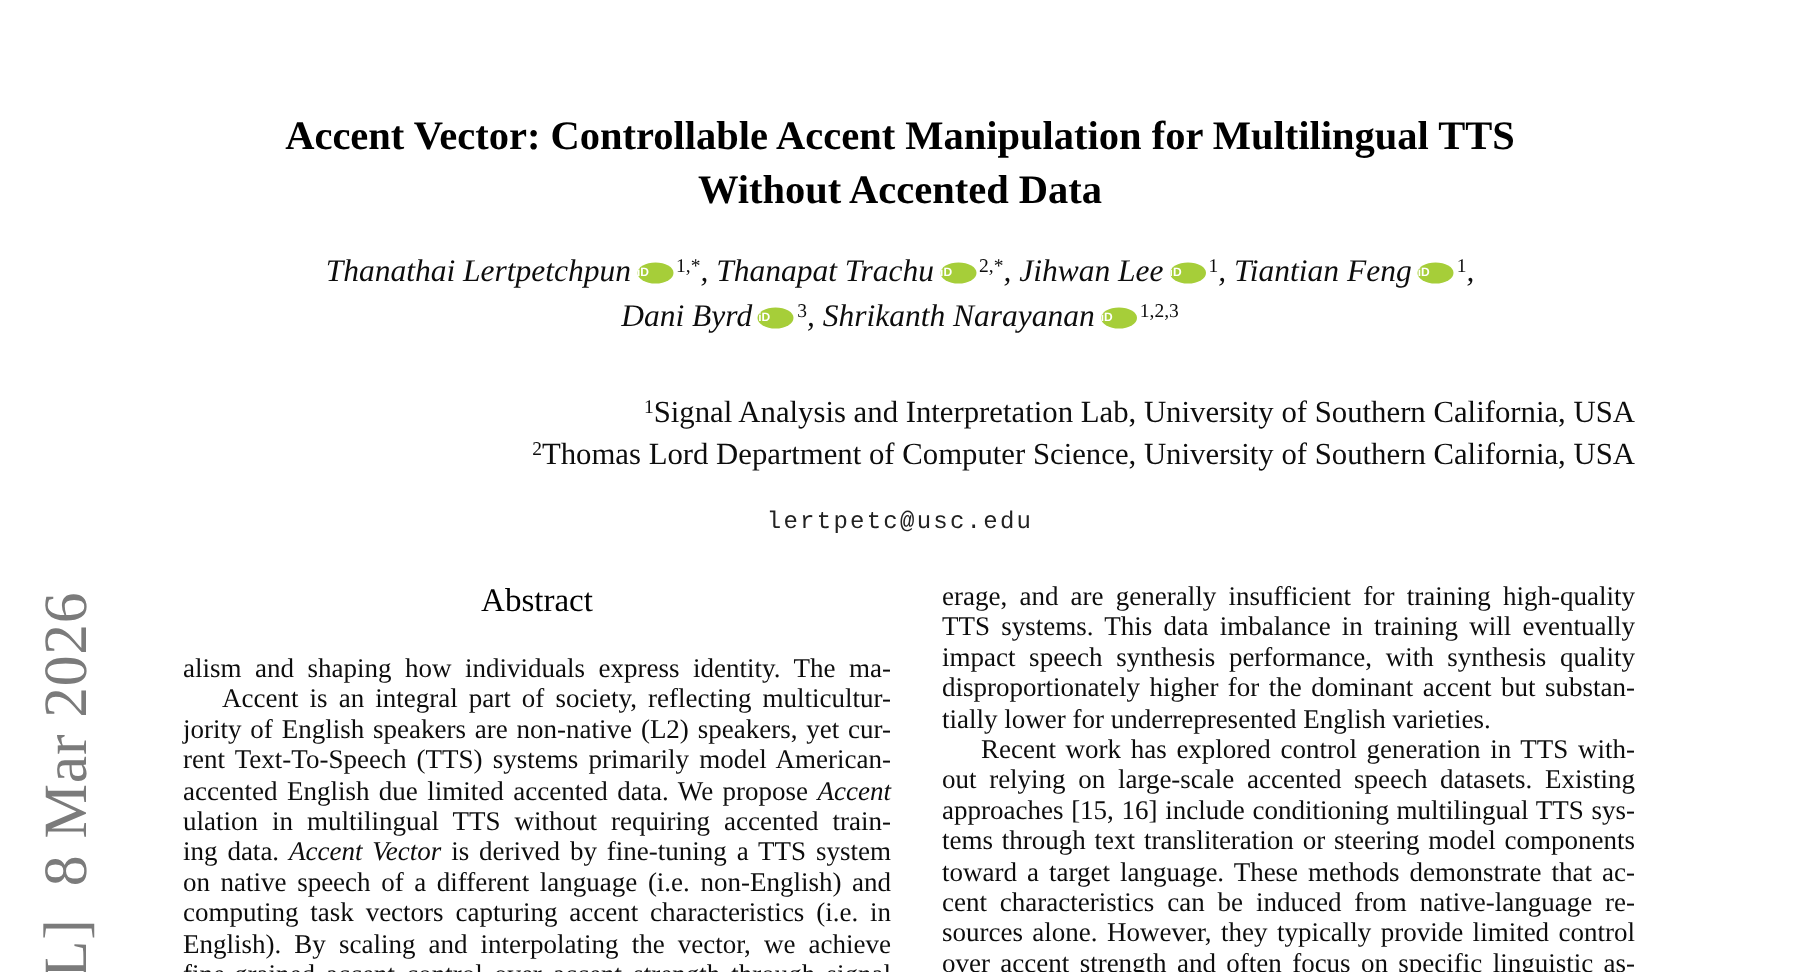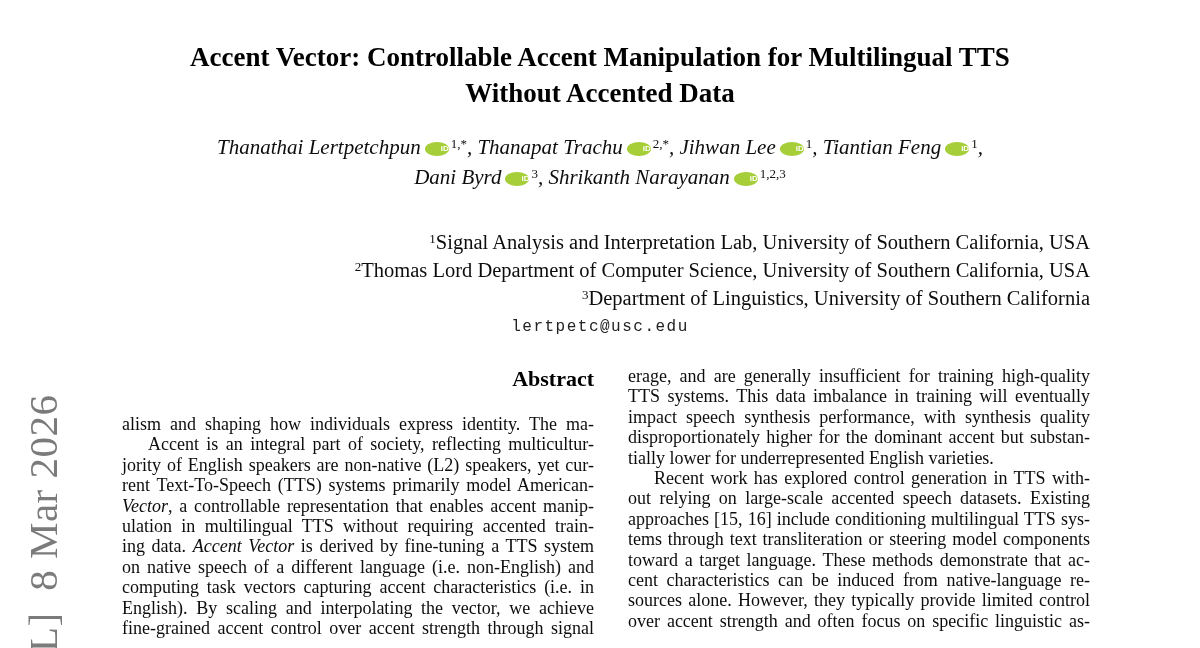--- a/index.html
+++ b/index.html
@@ -11,48 +11,48 @@
   
   .watermark {
     position:absolute; left:20px; top:652px;
     transform:rotate(-90deg); transform-origin:0 0;
     font-size:41px; line-height:47px; letter-spacing:0.5px;
     color:#7b7b7b; white-space:pre;
     font-family:"Liberation Serif", serif;
   }
   .page { position:absolute; left:110px; top:0; width:980px; }
   .title {
-    margin-top:39px; text-align:center;
+    margin-top:72px; text-align:center;
     font-weight:bold; font-size:27px; line-height:36px; color:#000;
   }
   .authors {
     margin-top:21px; text-align:center;
     font-style:italic; font-size:21px; line-height:30px;
   }
   .authors .sup, .affils sup {
     font-style:normal; font-size:13px; vertical-align:6px; line-height:0;
   }
   .orcid {
     display:inline-block; width:24px; height:14px; border-radius:50%;
-    background:#A6CE39; color:#fff; text-align:right;
+    background:#A6CE39; color:#fff; text-align:left;
     font-family:"Liberation Sans", sans-serif; font-style:normal;
     font-size:8px; font-weight:bold; line-height:14px;
     vertical-align:3px; margin:0 2px 0 4px;
   }
   .affils { margin-top:36px; text-align:right; font-size:20.5px; line-height:28px; }
   .email {
-    margin-top:6px; text-align:center;
+    margin-top:22px; text-align:center;
     font-family:"Liberation Mono", monospace;
     font-size:16px; letter-spacing:1.5px; color:#222;
   }
   .cols { margin-top:30px; display:flex; }
   .col-left  { width:472px; margin-left:12px; }
   .col-right { width:462px; margin-left:auto; }
   .abstract-heading {
-    text-align:right; font-weight:bold; font-size:22px;
+    text-align:center; font-weight:normal; font-size:22px;
     margin:0 0 22px 0; color:#000;
   }
   .tline {
     font-size:18px; line-height:20.4px;
     text-align:justify; text-align-last:justify;
   }
   .tline.endline { text-align-last:left; }
   .tline.indent  { text-indent:26px; }
 </style>
 </head>
@@ -68,34 +68,33 @@
   </div>
 
   <div class="authors">
     <div><span>Thanathai Lertpetchpun</span><span class="orcid" style="background: rgb(166, 206, 57);">iD</span><span class="sup">1,*</span>, <span>Thanapat Trachu</span><span class="orcid" style="background: rgb(166, 206, 57);">iD</span><span class="sup">2,*</span>, <span>Jihwan Lee</span><span class="orcid" style="background: rgb(166, 206, 57);">iD</span><span class="sup">1</span>, <span>Tiantian Feng</span><span class="orcid" style="background: rgb(166, 206, 57);">iD</span><span class="sup">1</span>,</div>
     <div><span>Dani Byrd</span><span class="orcid" style="background: rgb(166, 206, 57);">iD</span><span class="sup">3</span>, <span>Shrikanth Narayanan</span><span class="orcid" style="background: rgb(166, 206, 57);">iD</span><span class="sup">1,2,3</span></div>
   </div>
 
   <div class="affils">
       <div><sup>1</sup>Signal Analysis and Interpretation Lab, University of Southern California, USA</div>
       <div><sup>2</sup>Thomas Lord Department of Computer Science, University of Southern California, USA</div>
-      <div><sup>3</sup>Department of Linguistics, University of Southern California</div>
     </div>
 
   <div class="email">lertpetc@usc.edu</div>
 
   <div class="cols">
     <div class="col-left">
       <div class="abstract-heading">Abstract</div>
       <div>
           <div class="tline">alism and shaping how individuals express identity.  The ma-</div>
           <div class="tline indent">Accent is an integral part of society, reflecting multicultur-</div>
           <div class="tline">jority of English speakers are non-native (L2) speakers, yet cur-</div>
           <div class="tline">rent Text-To-Speech (TTS) systems primarily model American-</div>
-          <div class="tline"><i>Vector</i>, a controllable representation that enables accent manip-</div>
+          <div class="tline">accented English due limited accented data. We propose <i>Accent</i></div>
           <div class="tline">ulation in multilingual TTS without requiring accented train-</div>
           <div class="tline">ing data. <i>Accent Vector</i> is derived by fine-tuning a TTS system</div>
           <div class="tline">on native speech of a different language (i.e.  non-English) and</div>
           <div class="tline">computing task vectors capturing accent characteristics (i.e.  in</div>
           <div class="tline">English).  By scaling and interpolating the vector, we achieve</div>
           <div class="tline">fine-grained accent control over accent strength through signal</div>
         </div>
     </div>
     <div class="col-right">
       <div>

